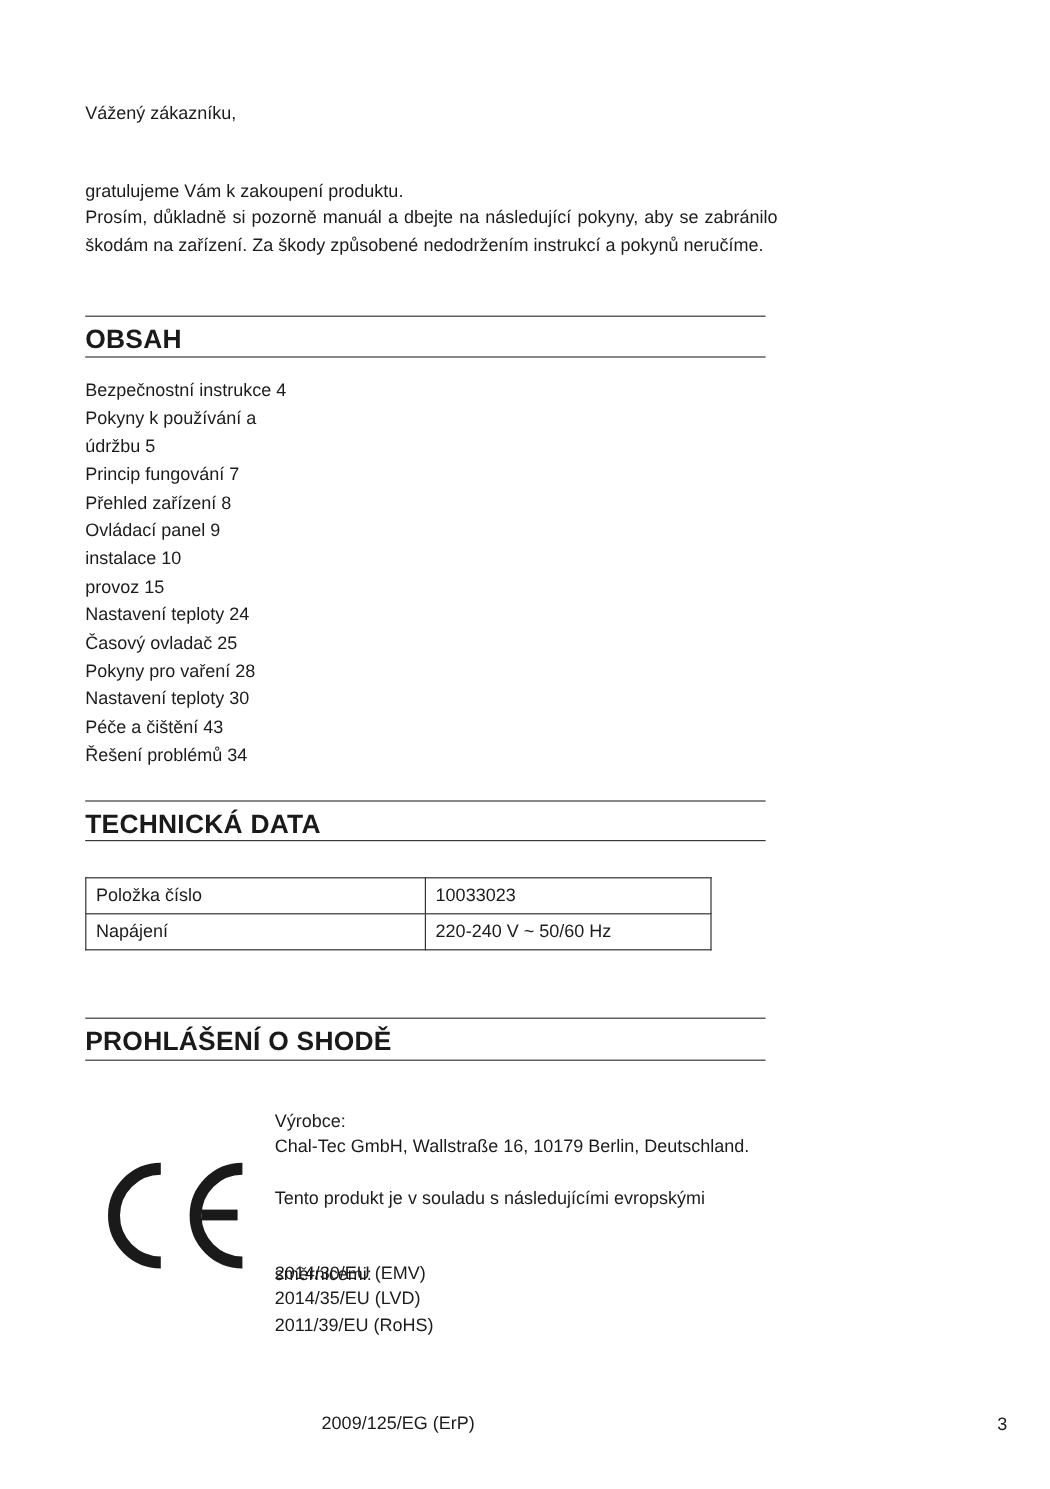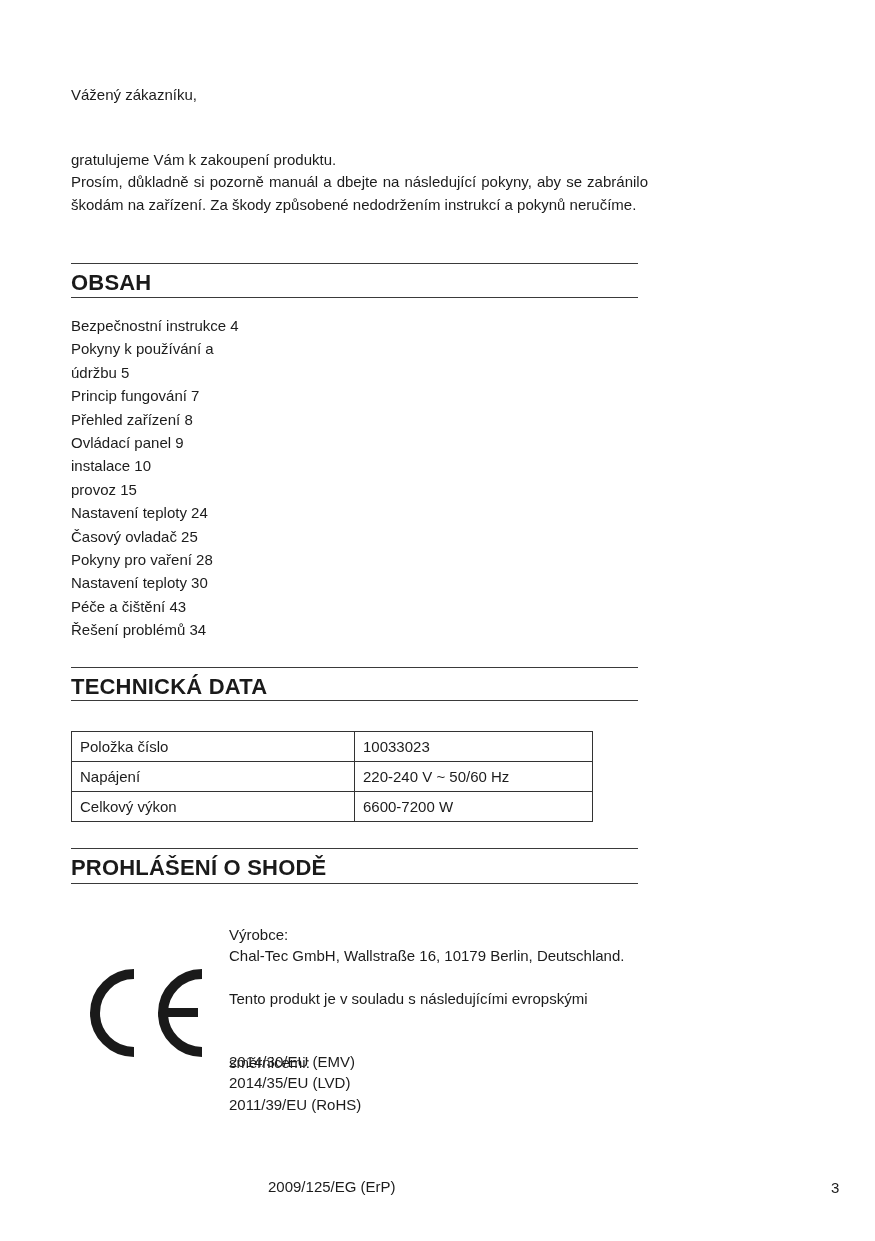--- a/index.html
+++ b/index.html
@@ -55,24 +55,20 @@
 <table class="tech">
   <tbody>
       <tr>
     <td class="k">Položka číslo</td>
     <td>10033023</td>
   </tr>
   <tr>
     <td class="k">Napájení</td>
     <td>220-240 V ~ 50/60 Hz</td>
   </tr>
-  <tr>
-    <td class="k">Celkový výkon</td>
-    <td>6600-7200 W</td>
-  </tr>
 </tbody>
   </table>
 
 <div class="rule" style="top:848px;"></div>
 <div class="heading" style="top:855px;">PROHLÁŠENÍ O SHODĚ</div>
 <div class="rule" style="top:883px;"></div>
 
 <svg class="ce" viewBox="0 0 124 90">
   <path d="M50 6 A39 39 0 1 0 50 84" fill="none" stroke="#1a1a1a" stroke-width="10"></path>
   <path d="M118 6 A39 39 0 1 0 118 84" fill="none" stroke="#1a1a1a" stroke-width="10"></path>

